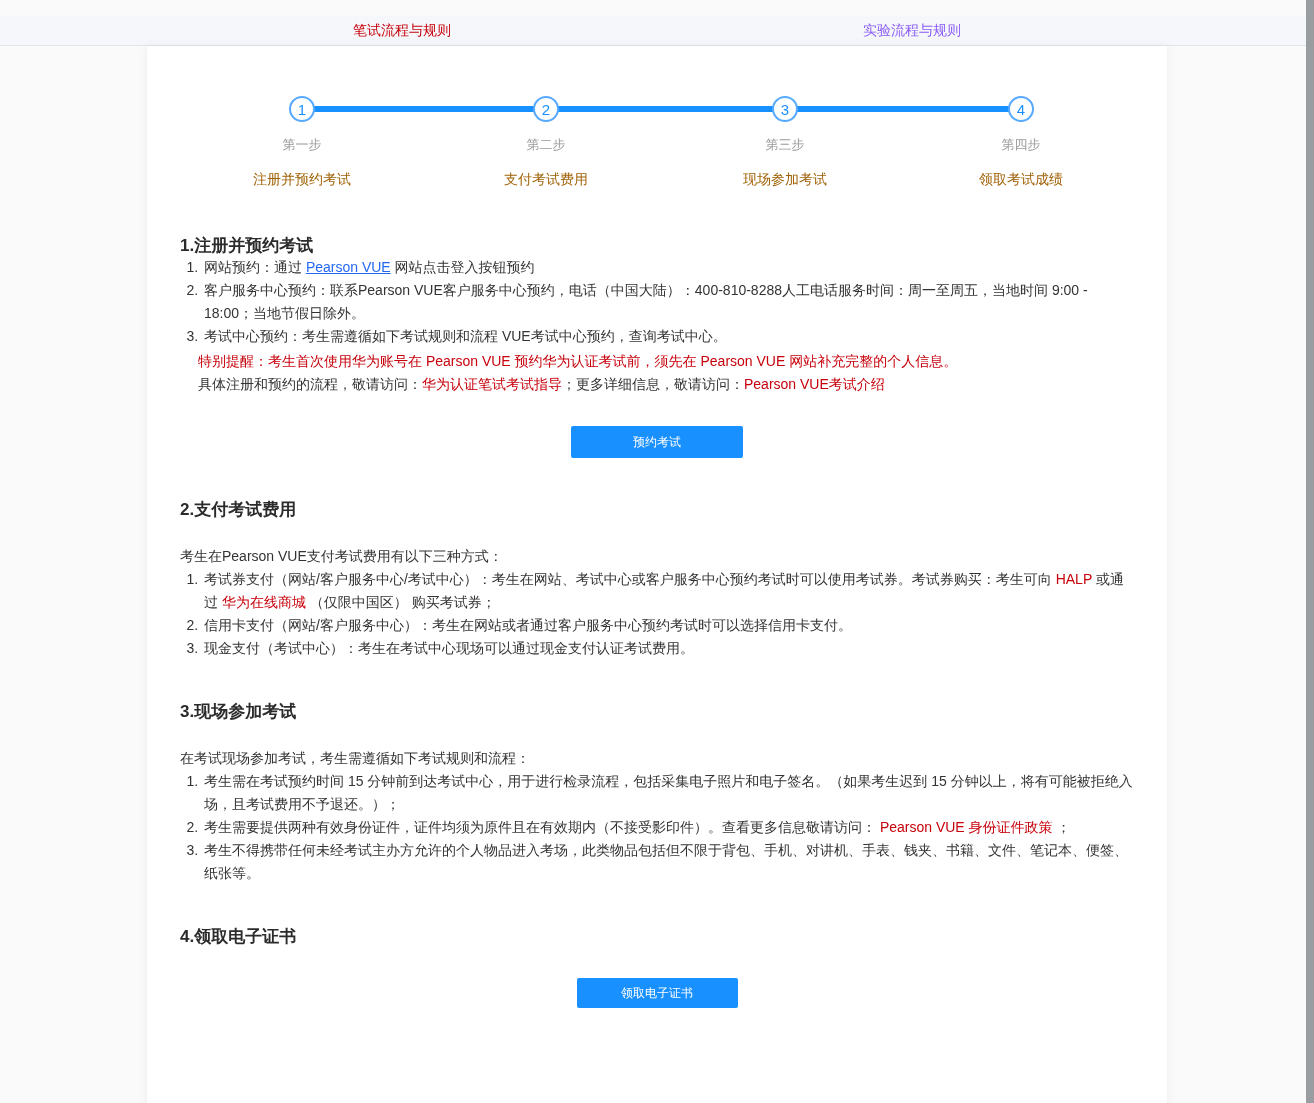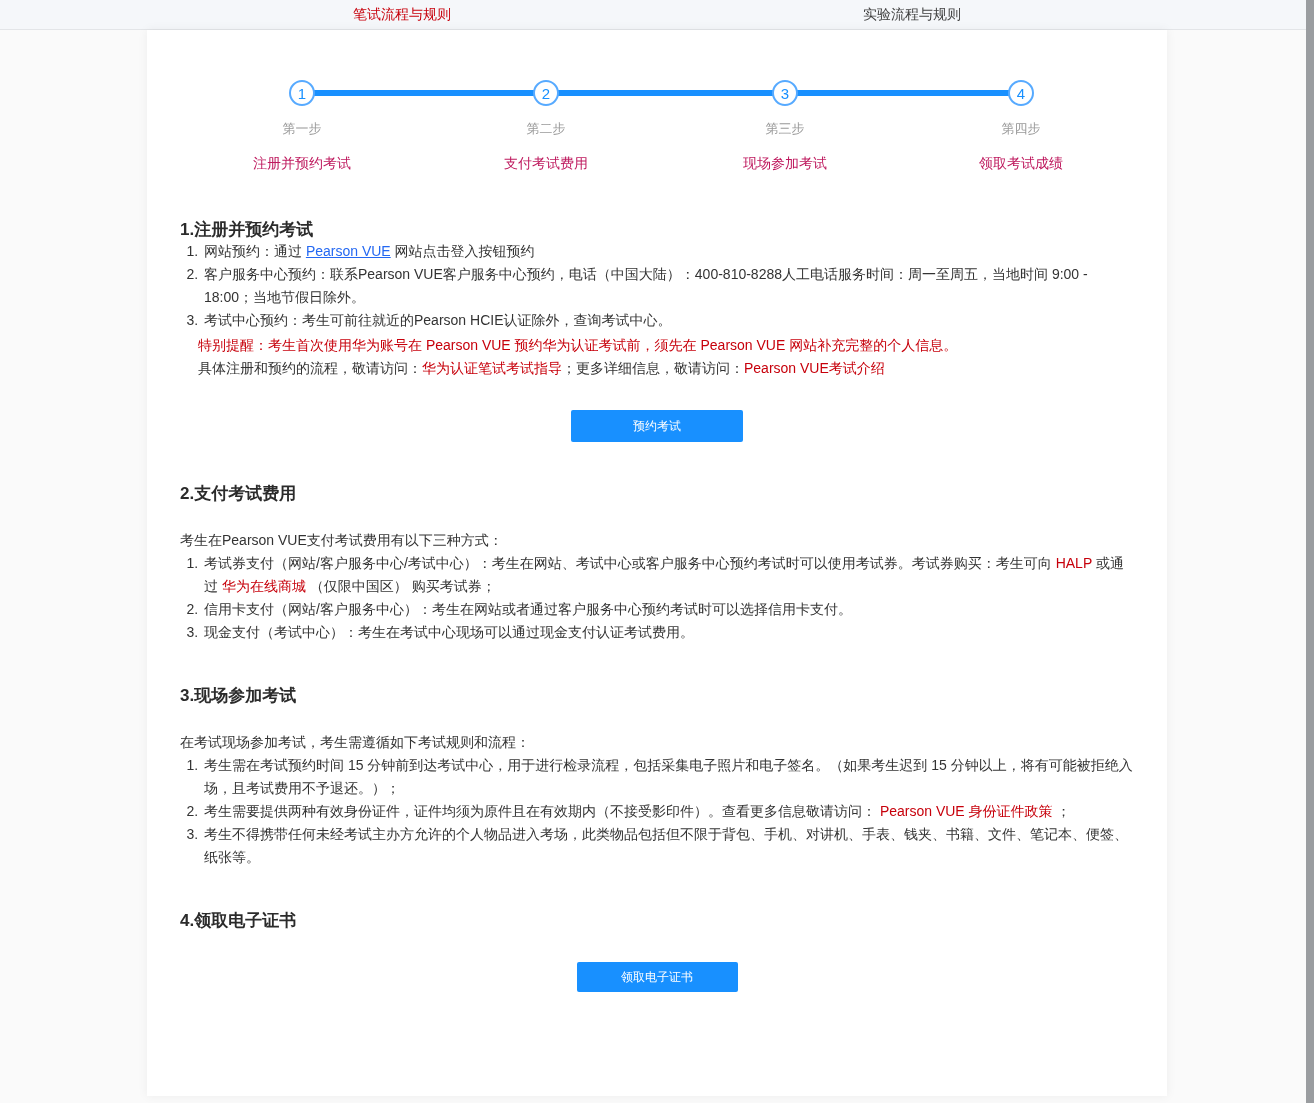--- a/index.html
+++ b/index.html
@@ -4,23 +4,23 @@
 <style>
   * { box-sizing: border-box; }
   html,body { margin:0; padding:0; }
   body {
     width:1314px; height:1103px; overflow:hidden; position:relative;
     background:#fafafa; color:#333;
     font-family:"Liberation Sans","DejaVu Sans",sans-serif;
     font-size:14px;
   }
   
-  .topbar { height:30px; background:#f5f7fa; border-bottom:1px solid #e3e5e8; }
+  .topbar { height:30px; background:#f5f7fa; border-bottom:1px solid #e3e5e8;margin-top:16px; }
   .topbar-inner { width:1020px; margin:0 auto; display:flex; height:100%; }
-  .tab { flex:1; text-align:center; line-height:29px; font-size:14px; color:#404040; cursor:pointer; }
+  .tab { flex:1; text-align:center; line-height:29px; font-size:14px; color:#8b5cf6; cursor:pointer; }
   .tab.active { color:var(--red,#c7000b); }
 
   
   .card {
     width:1020px; min-height:1066px; margin:0 auto; background:#fff;
     box-shadow:0 0 10px rgba(0,0,0,0.06); position:relative;
   }
 
   
   .stepper { position:relative; height:180px; }
@@ -29,21 +29,21 @@
     background:var(--accent,#1890ff); border-radius:3px; z-index:0;
   }
   .step { position:absolute; top:50px; width:200px; text-align:center; z-index:1; }
   .step-circle {
     width:26px; height:26px; margin:0 auto; background:#fff;
     border:2px solid #57aaff; border-radius:50%;
     color:var(--accent,#1890ff); font-size:15px;
     display:flex; align-items:center; justify-content:center;
   }
   .step-label { margin-top:14px; font-size:13px; color:#999; }
-  .step-title { margin-top:17px; font-size:14px; color:#be185d; }
+  .step-title { margin-top:17px; font-size:14px; color:#a16207; }
   .s1 { left:55px; } .s2 { left:299px; } .s3 { left:538px; } .s4 { left:774px; }
 
   
   .content { padding:0 33px 55px; line-height:23px; }
   .sec-h { font-size:17px; font-weight:bold; color:#2b2b2b; margin:42px 0 0; line-height:20px; }
   .sec-h.first { margin-top:10px; }
   .intro { margin:25px 0 0; }
   ol { margin:0; padding:0 0 0 22px; }
   ol li { padding-left:2px; }
   .note { padding-left:18px; margin-top:2px; color:var(--red,#c7000b); }
@@ -96,21 +96,21 @@
       <div class="step-title">领取考试成绩</div>
     </div>
   </div>
 
   <div class="content">
 
     <div class="sec-h first">1.注册并预约考试</div>
     <ol>
       <li><span>网站预约：通过 </span><span class="link-blue">Pearson VUE</span><span> 网站点击登入按钮预约</span></li>
       <li>客户服务中心预约：联系Pearson VUE客户服务中心预约，电话（中国大陆）：400-810-8288人工电话服务时间：周一至周五，当地时间 9:00 - 18:00；当地节假日除外。</li>
-      <li>考试中心预约：考生可前往就近的Pearson HCIE认证除外，查询考试中心。</li>
+      <li>考试中心预约：考生需遵循如下考试规则和流程 VUE考试中心预约，查询考试中心。</li>
     </ol>
     <div class="note">特别提醒：考生首次使用华为账号在 Pearson VUE 预约华为认证考试前，须先在 Pearson VUE 网站补充完整的个人信息。</div>
     <div class="guide">
       <span>具体注册和预约的流程，敬请访问：</span><span class="link-red">华为认证笔试考试指导</span><span>；更多详细信息，敬请访问：</span><span class="link-red">Pearson VUE考试介绍</span>
     </div>
     <button class="btn btn-book">预约考试</button>
 
     <div class="sec-h">2.支付考试费用</div>
     <p class="intro">考生在Pearson VUE支付考试费用有以下三种方式：</p>
     <ol>

